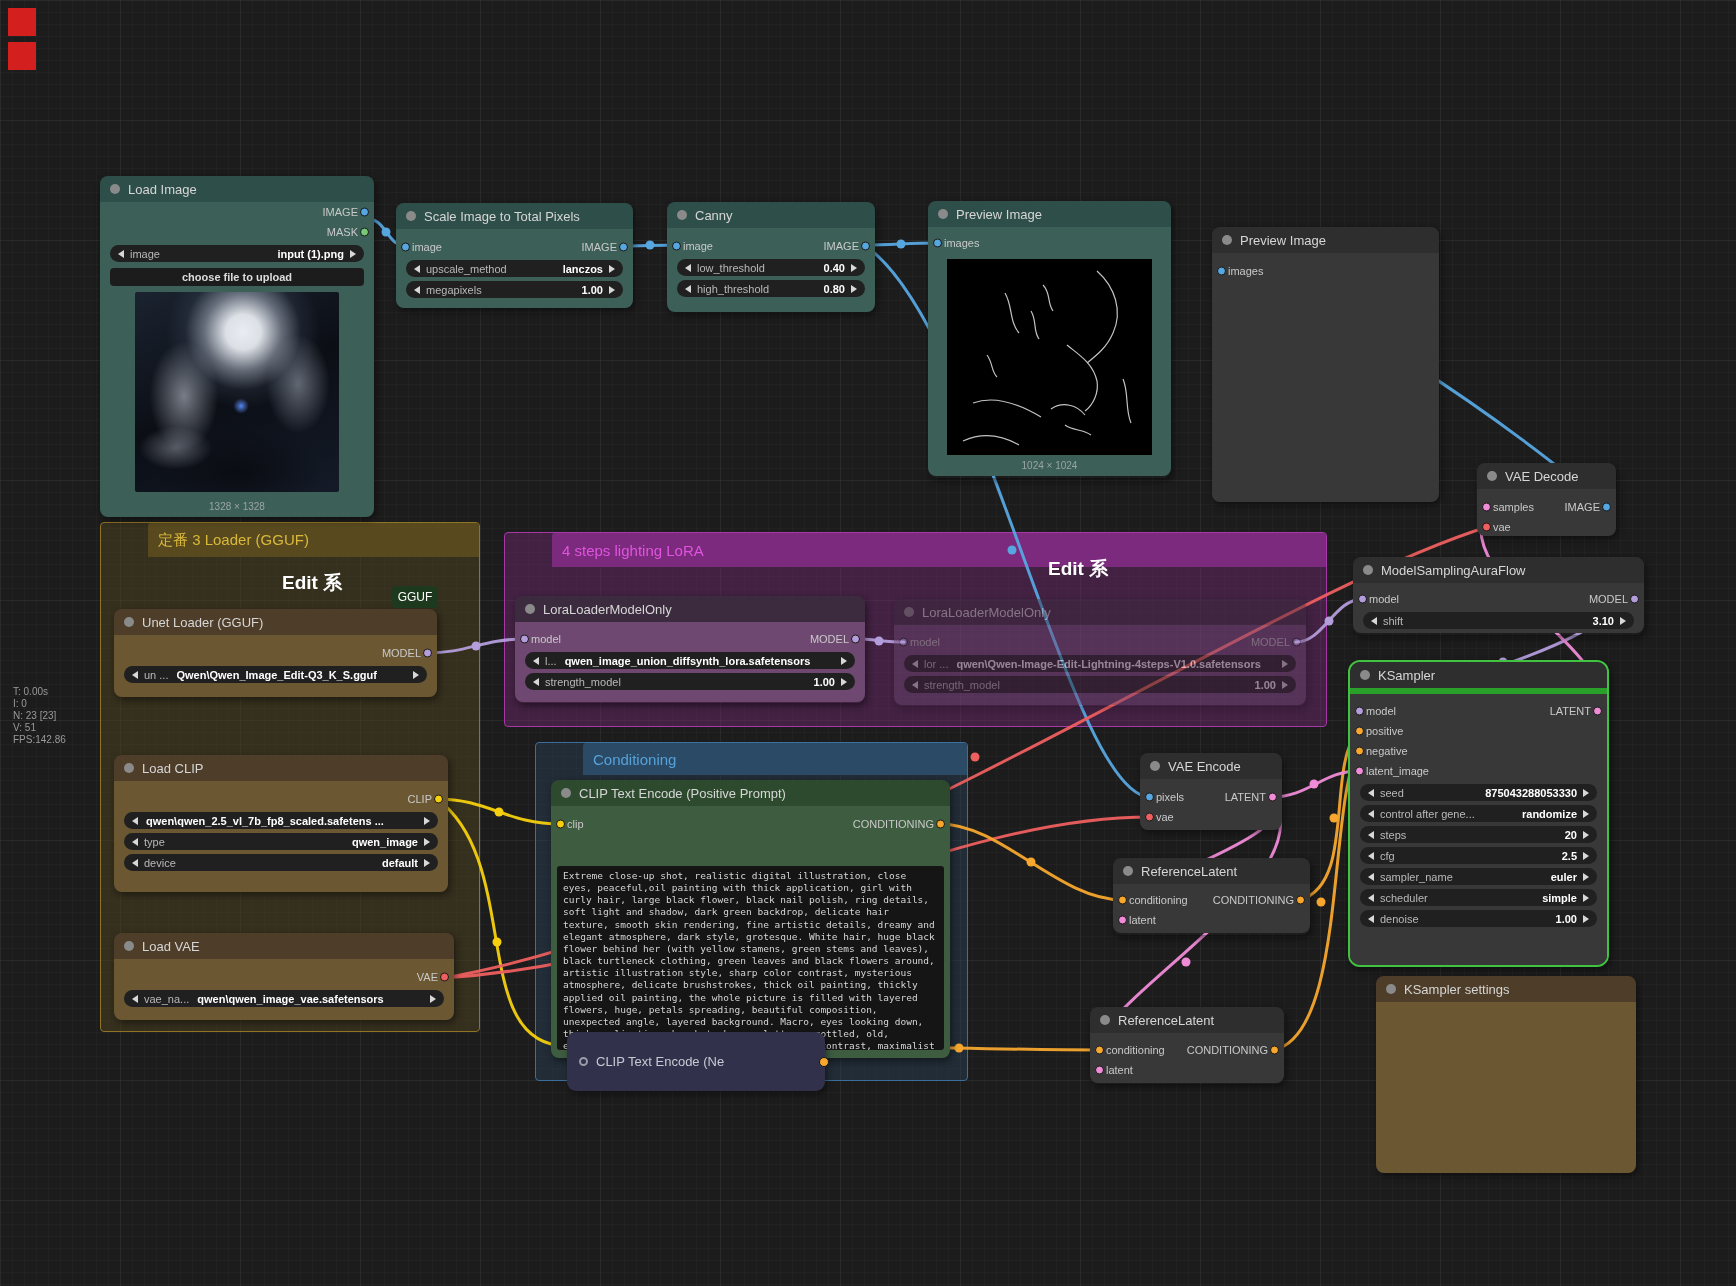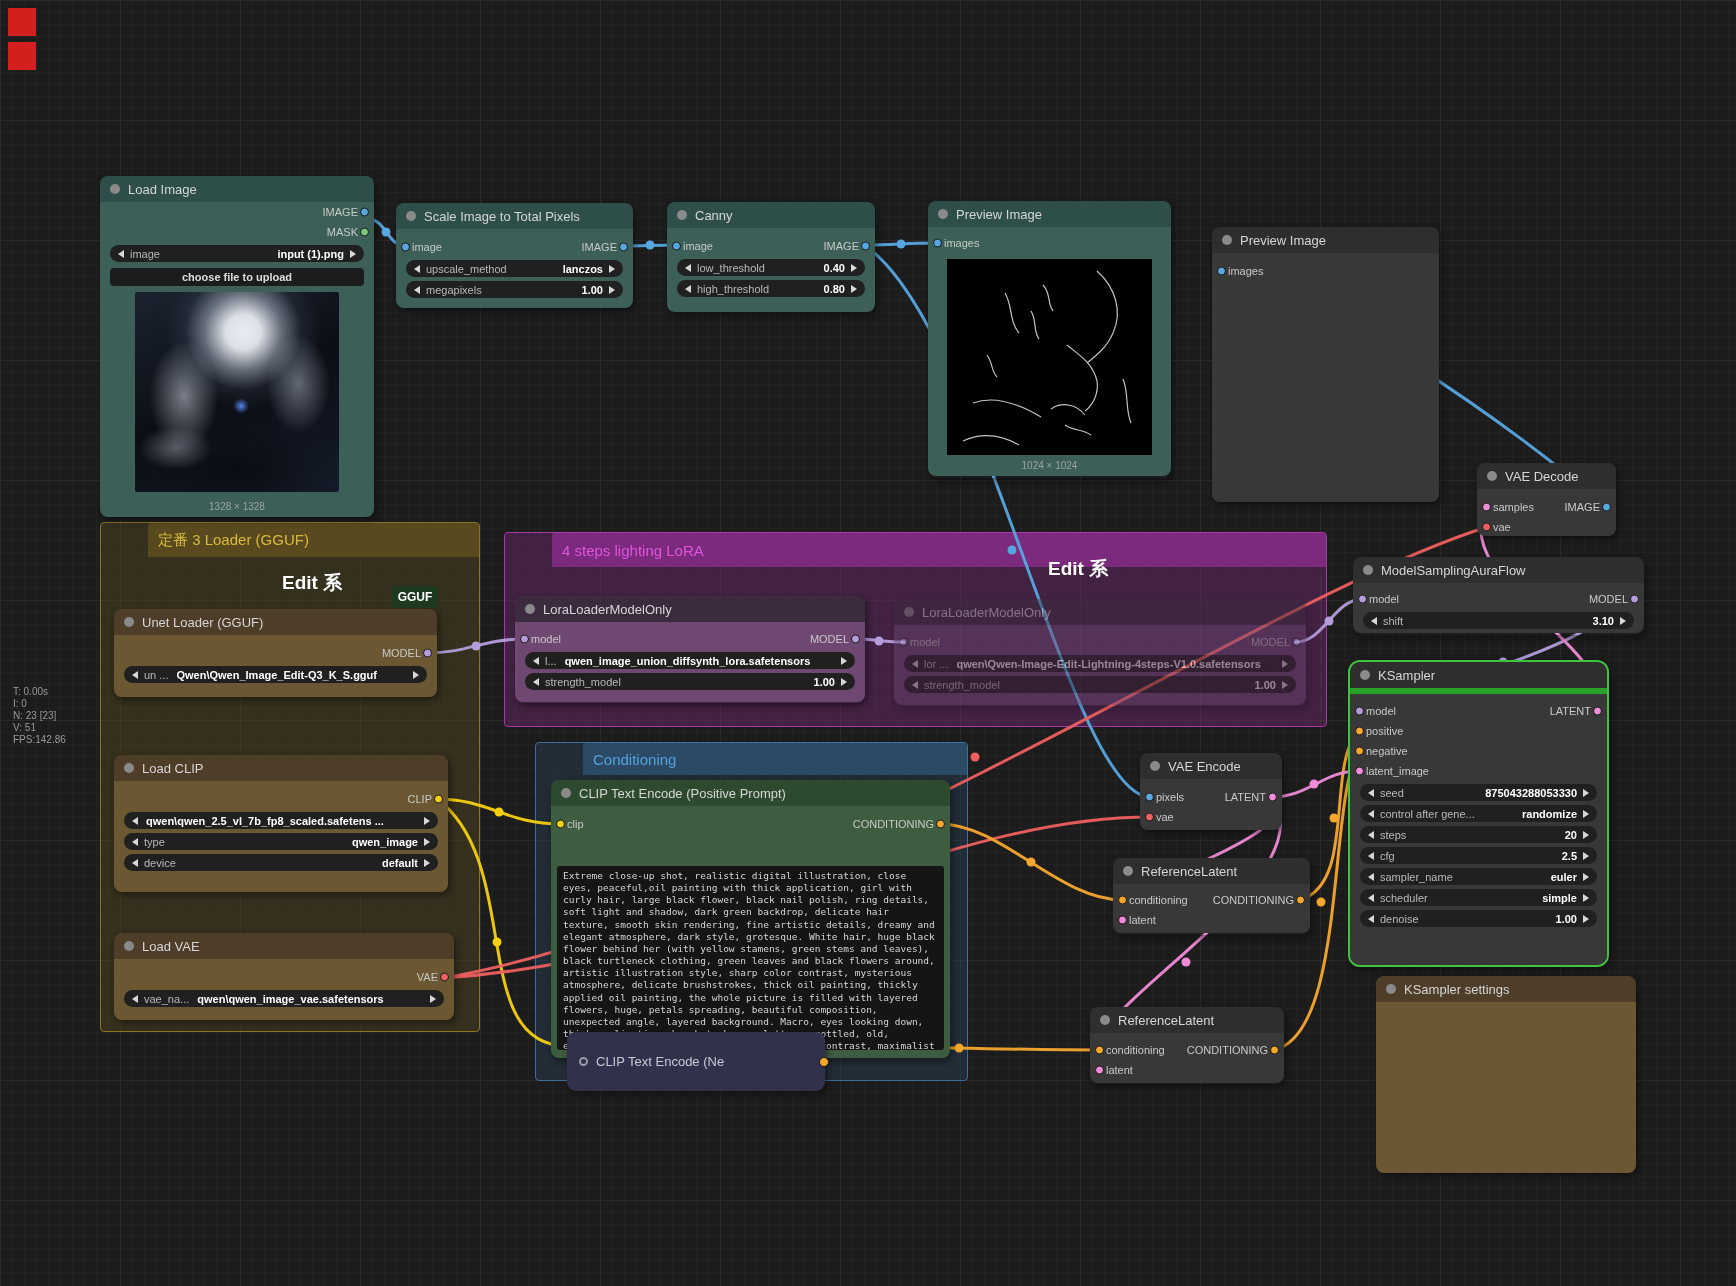--- a/index.html
+++ b/index.html
@@ -19,21 +19,21 @@
   .group{position:absolute;z-index:0;border-radius:4px;}
   .ghead{height:34px;display:flex;align-items:center;padding:0 10px;font-size:15px;border-radius:3px 3px 0 0;white-space:nowrap;overflow:hidden;margin-left:47px;}
   .g-loader{left:100px;top:522px;width:378px;height:508px;background:rgba(88,74,30,.42);border:1px solid #8f7426;}
   .g-loader .ghead{background:#584a1e;color:#d9b83c;}
   .g-lora{left:504px;top:532px;width:821px;height:193px;background:rgba(124,42,126,.40);border:1px solid #a637a8;}
   .g-lora .ghead{background:#7c2a7e;color:#dd55dd;}
   .g-cond{left:535px;top:742px;width:431px;height:337px;background:rgba(43,74,102,.35);border:1px solid #3b6f9e;}
   .g-cond .ghead{height:32px;background:#2b4a66;color:#56a2da;}
   .float-label{position:absolute;z-index:3;font-size:19px;font-weight:bold;color:#fff;white-space:nowrap;}
   .badge{position:absolute;z-index:3;width:46px;height:22px;background:#1e3a1e;border-radius:4px;color:#fff;
-    font-size:12px;font-weight:bold;display:flex;align-items:center;justify-content:center;}
+    font-size:12px;font-weight:normal;display:flex;align-items:center;justify-content:center;}
   
   svg.links{position:absolute;left:0;top:0;z-index:1;pointer-events:none;}
   svg.links path{fill:none;stroke-width:3;stroke-linecap:round;opacity:.95;}
   
   .node{position:absolute;z-index:2;border-radius:8px;box-shadow:2px 3px 7px rgba(0,0,0,.45);color:#ccc;}
   .nhead{height:26px;display:flex;align-items:center;gap:8px;padding:0 10px;border-radius:8px 8px 0 0;
     font-size:13px;color:#d6d6d6;white-space:nowrap;overflow:hidden;}
   .nbody{position:relative;border-radius:0 0 8px 8px;padding-top:8px;height:calc(100% - 34px);}
   .pt0{padding-top:0;height:calc(100% - 26px);}
   .hdot{flex:0 0 10px;width:10px;height:10px;border-radius:50%;background:#8a8a8a;}

